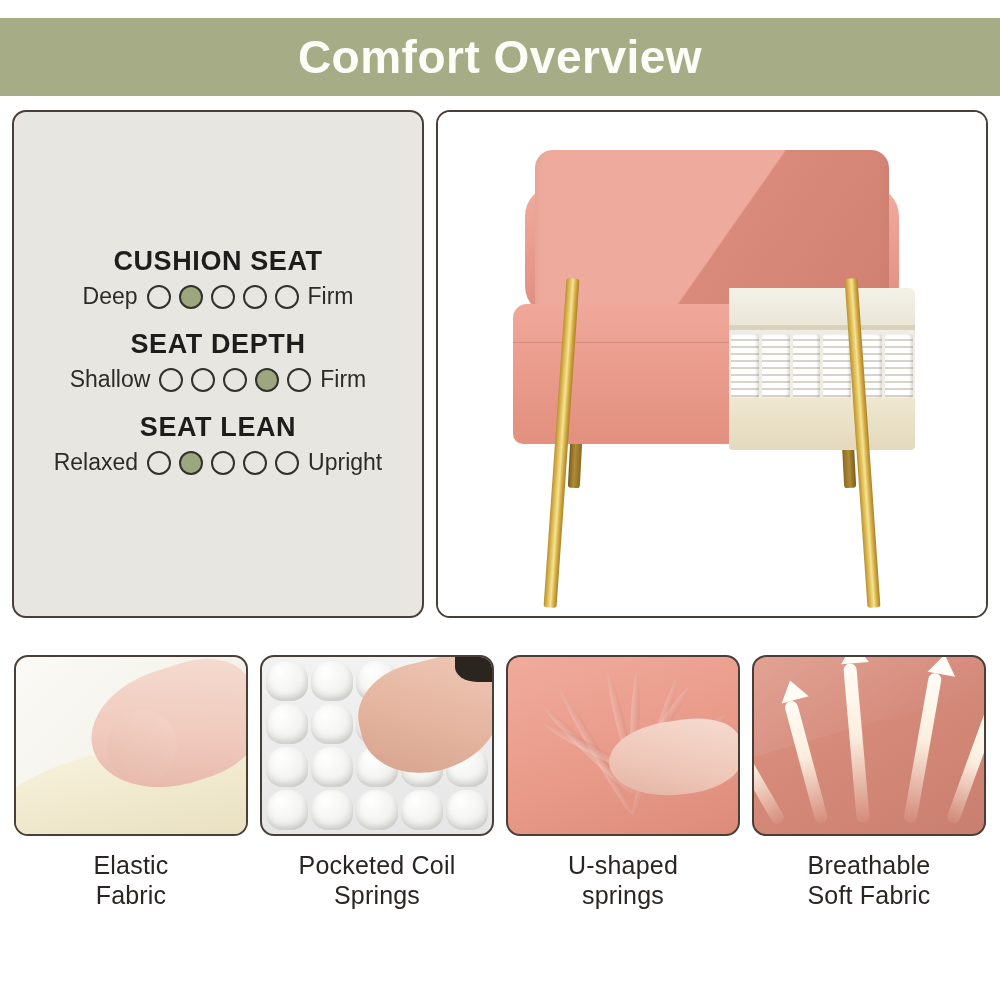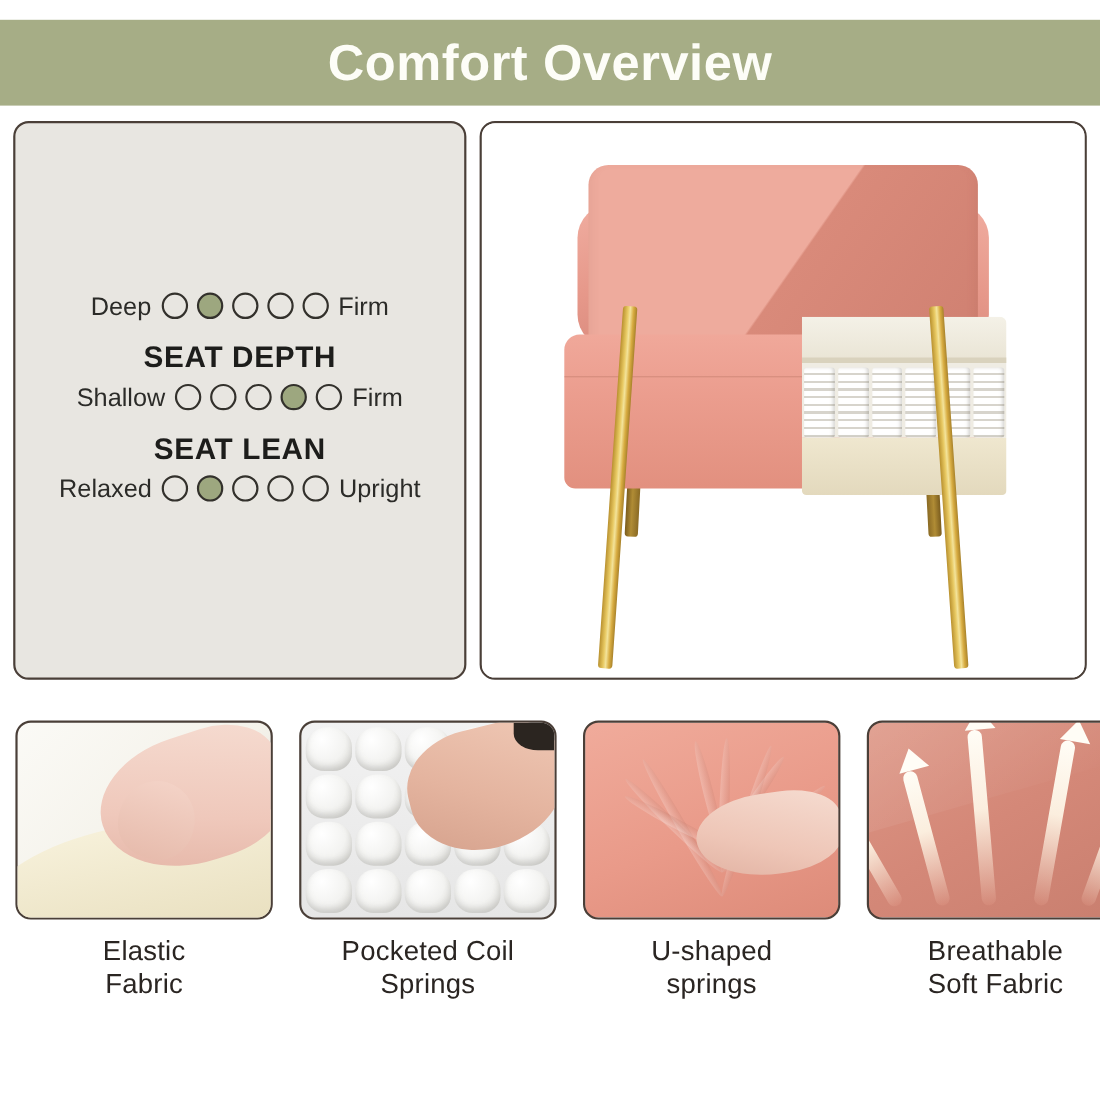--- a/index.html
+++ b/index.html
@@ -260,21 +260,20 @@
   .features {
     position: absolute;
     left: 0;
     top: 655px;
     width: 1000px;
     height: 255px;
     display: flex;
     justify-content: space-between;
     padding: 0 14px;
     box-sizing: border-box;
-    gap: 24px;
   }
   .feature {
     width: 234px;
     display: flex;
     flex-direction: column;
     align-items: center;
   }
   .feature-thumb {
     width: 234px;
     height: 232px;
@@ -403,20 +402,21 @@
 <body>
 
 <div class="header-banner">
   <div class="header-title">Comfort Overview</div>
 </div>
 
 <div class="top-row">
 
   <div class="panel ratings-panel" id="ratings-panel">
       <div class="rating-group">
+        <div class="rating-title">CUSHION SEAT</div>
         <div class="rating-scale">
           <span class="scale-label">Deep</span>
           <span class="dots">
             <span class="dot"></span>
             <span class="dot filled"></span>
             <span class="dot"></span>
             <span class="dot"></span>
             <span class="dot"></span>
           </span>
           <span class="scale-label">Firm</span>

